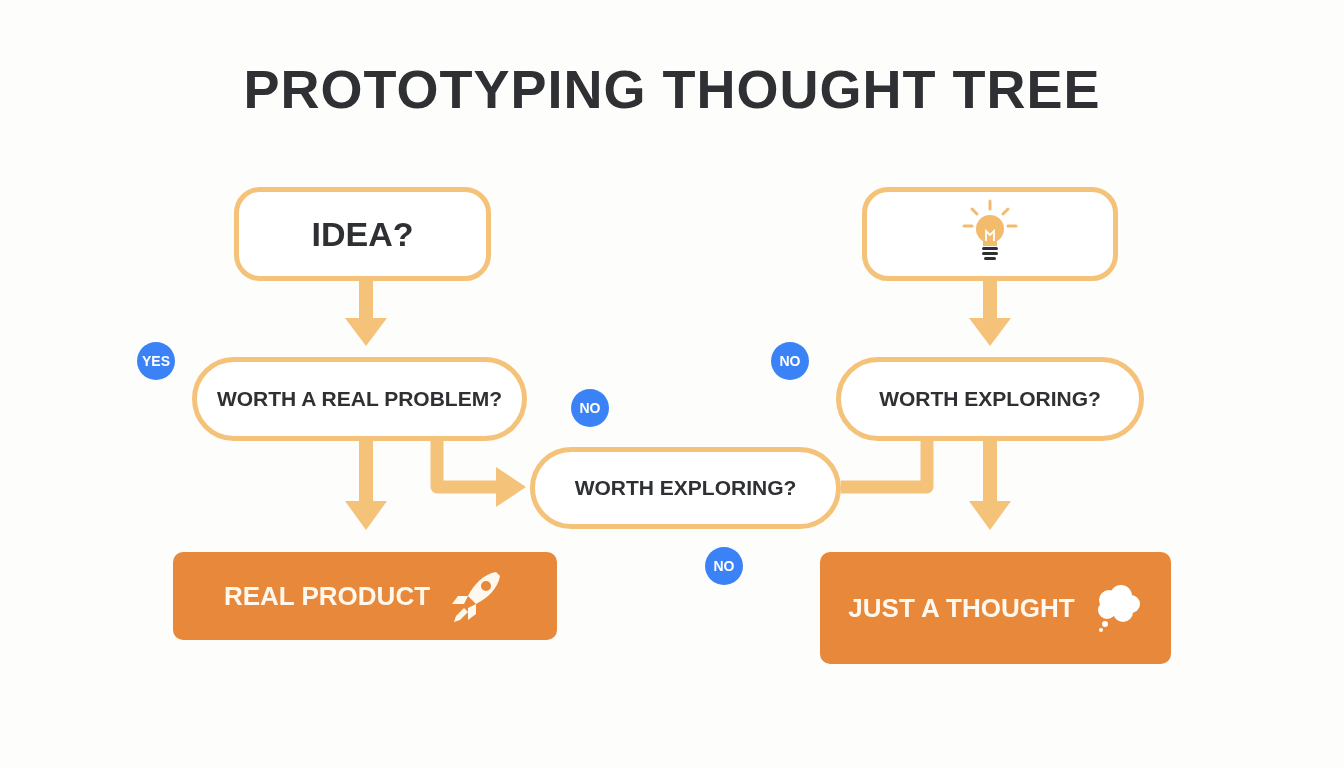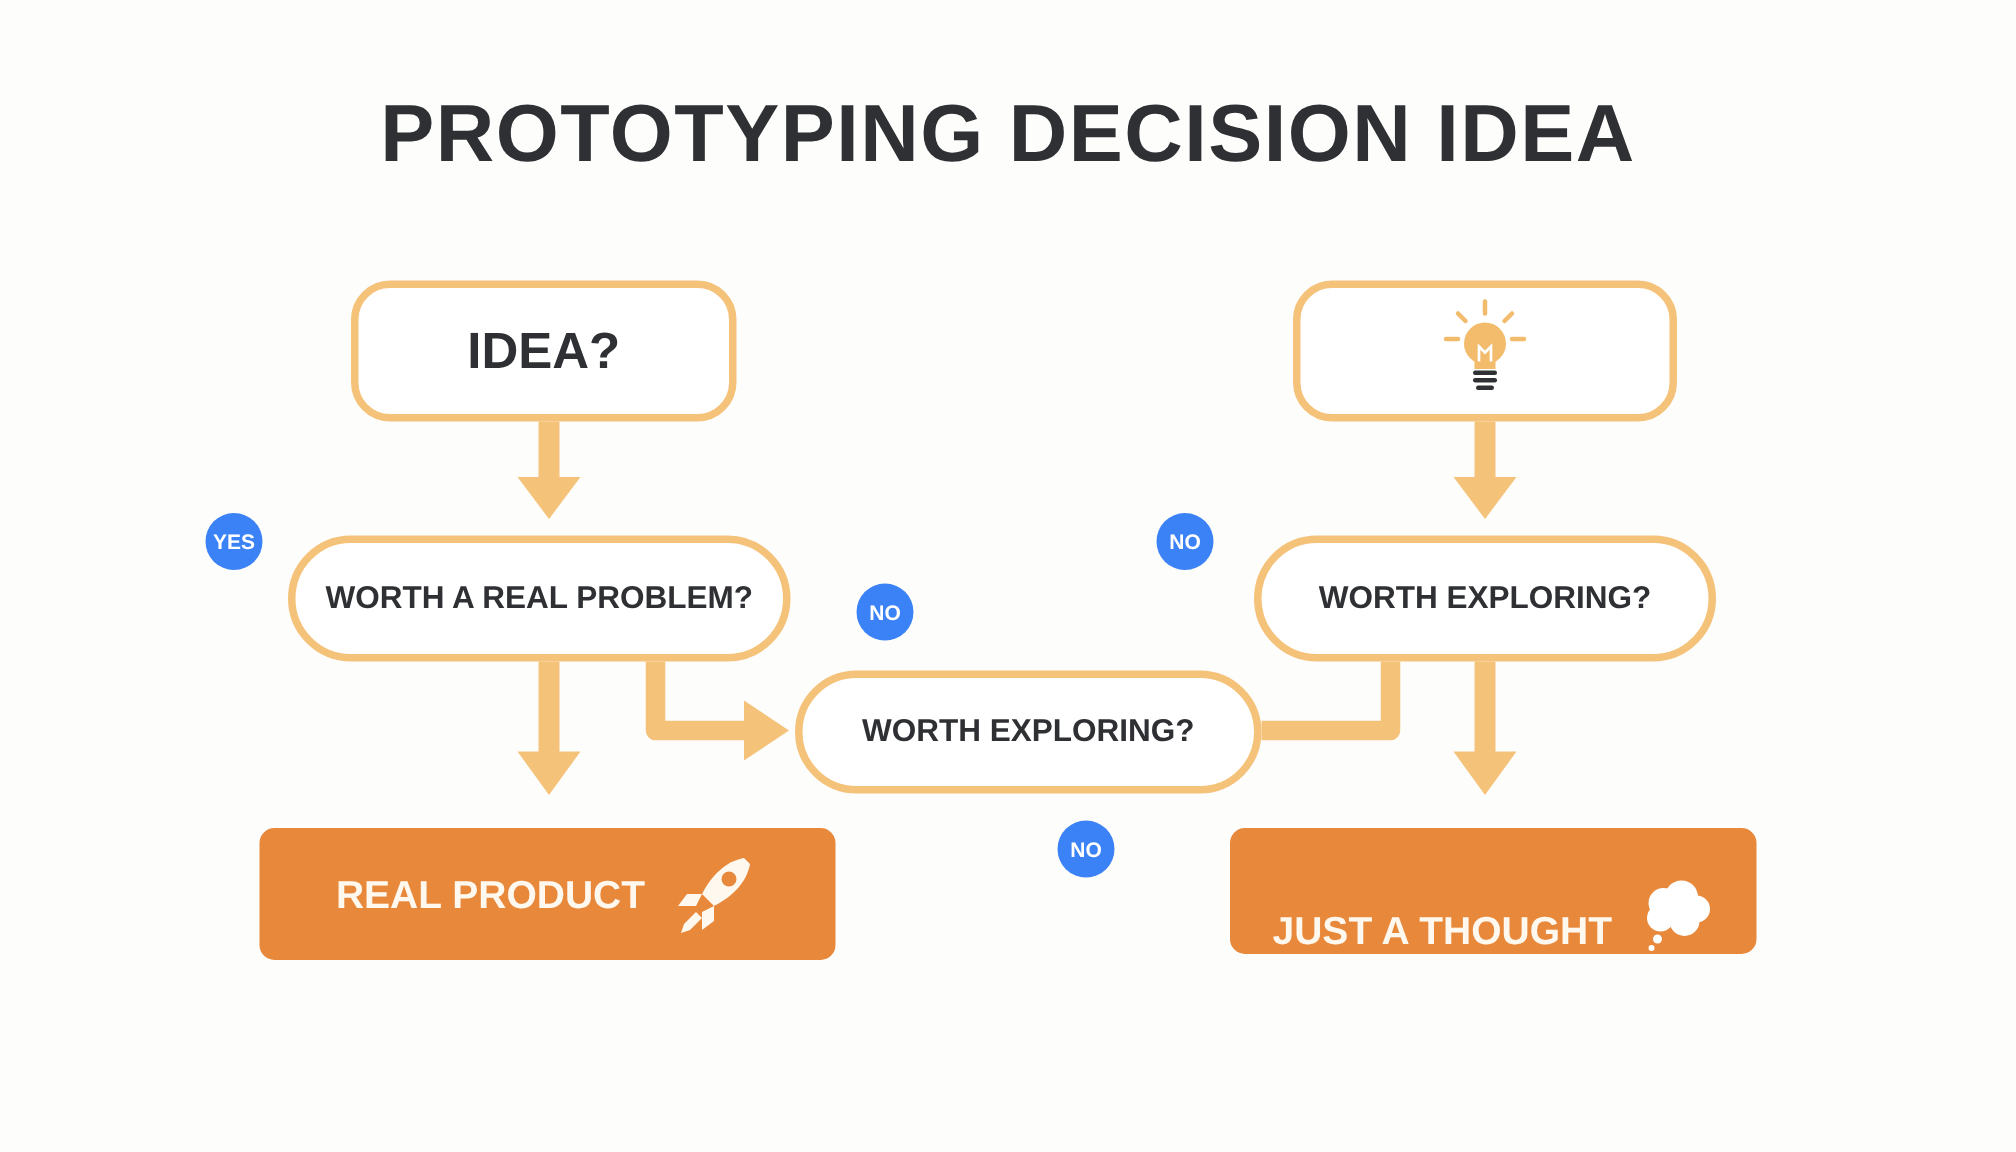--- a/index.html
+++ b/index.html
@@ -24,32 +24,32 @@
     .node.n-solves { left: 192px; top: 357px; width: 335px; height: 84px; border-radius: 42px; font-size: 21px; }
     .node.n-worth-right { left: 836px; top: 357px; width: 308px; height: 84px; border-radius: 42px; font-size: 21px; }
     .node.n-worth-mid { left: 530px; top: 447px; width: 311px; height: 82px; border-radius: 41px; font-size: 21px; }
     .result {
       position: absolute; box-sizing: border-box;
       background: #e8883a; color: #fff8ef; border-radius: 10px;
       display: flex; align-items: center; justify-content: center; gap: 16px;
       font-weight: 700; font-size: 26px;
     }
     .result.r-product { left: 173px; top: 552px; width: 384px; height: 88px; }
-    .result.r-thought { left: 820px; top: 552px; width: 351px; height: 84px; align-items: flex-end; }
+    .result.r-thought { left: 820px; top: 552px; width: 351px; height: 112px; }
     .badge {
       position: absolute; width: 38px; height: 38px; border-radius: 50%;
       background: #3b82f6; color: #fff;
       display: flex; align-items: center; justify-content: center;
       font-weight: 700; font-size: 14px;
     }
   </style>
 </head>
 <body>
 
-<div class="title">PROTOTYPING DECISION IDEA</div>
+<div class="title">PROTOTYPING THOUGHT TREE</div>
 
 <svg class="connectors" width="1344" height="768">
   <g fill="#f5c27a" stroke="none">
 
     <rect x="359" y="281" width="14" height="40"></rect>
     <polygon points="345,318 387,318 366,346"></polygon>
 
     <rect x="983" y="281" width="14" height="40"></rect>
     <polygon points="969,318 1011,318 990,346"></polygon>
 

